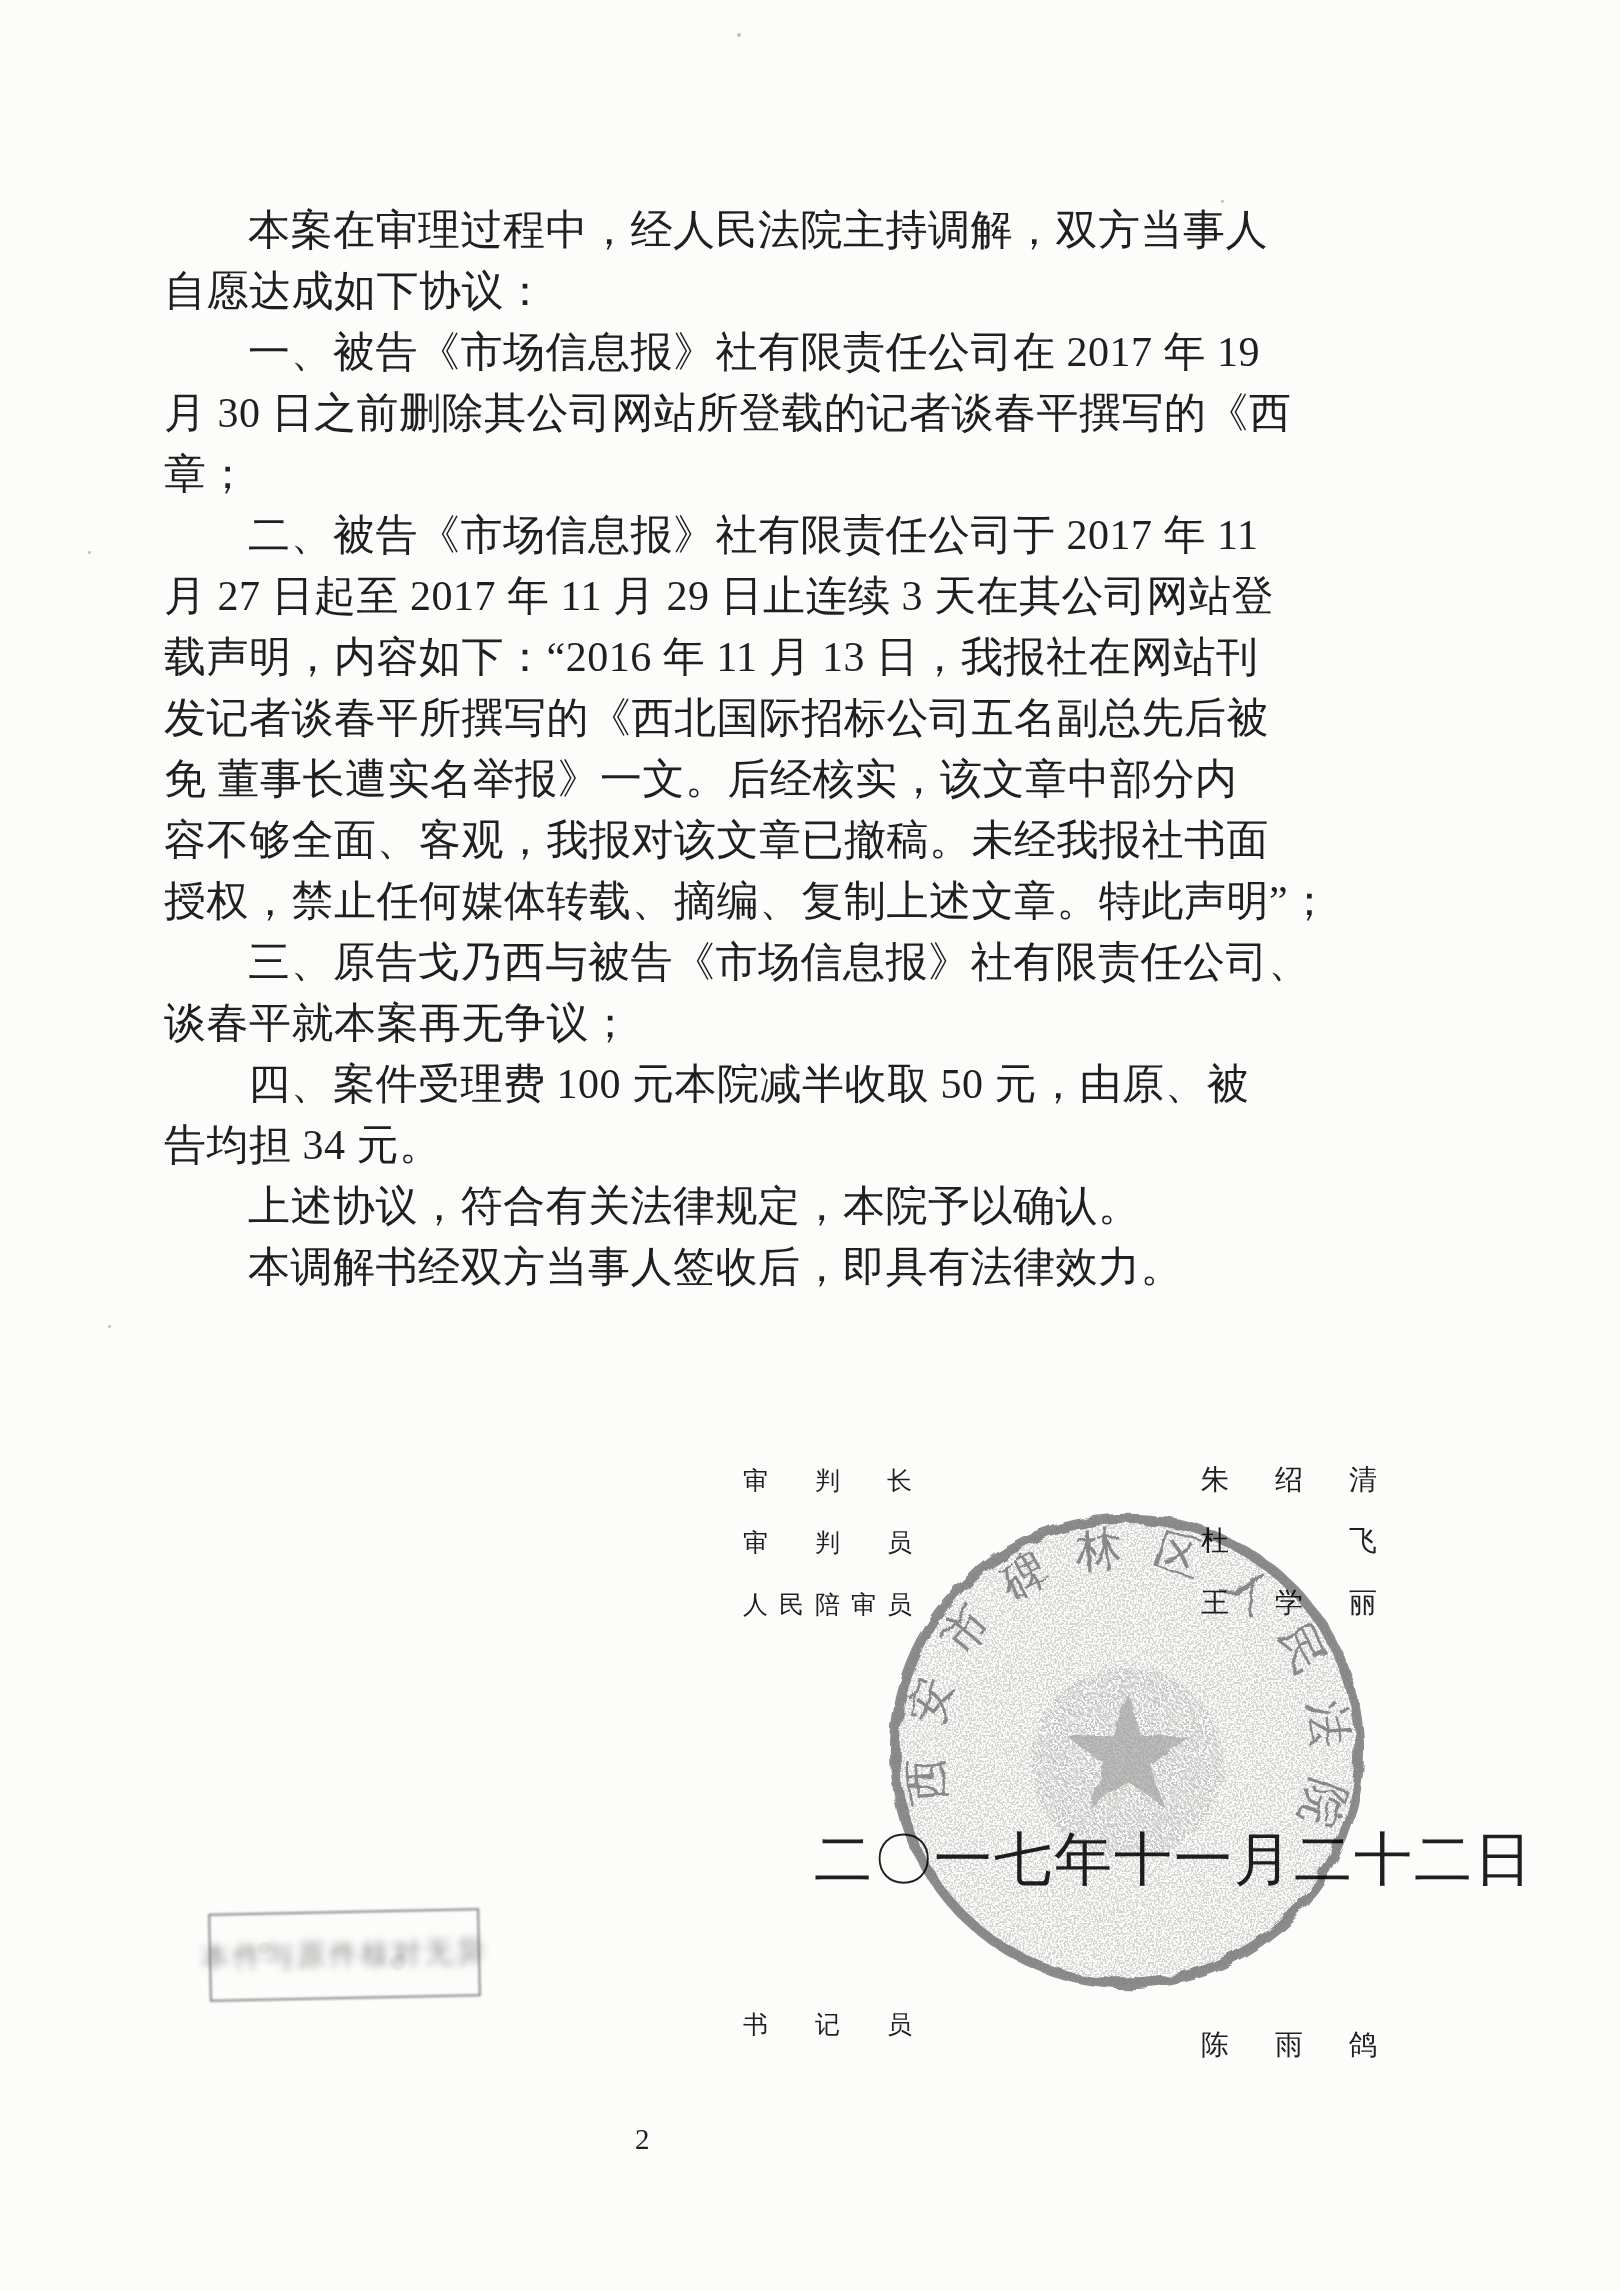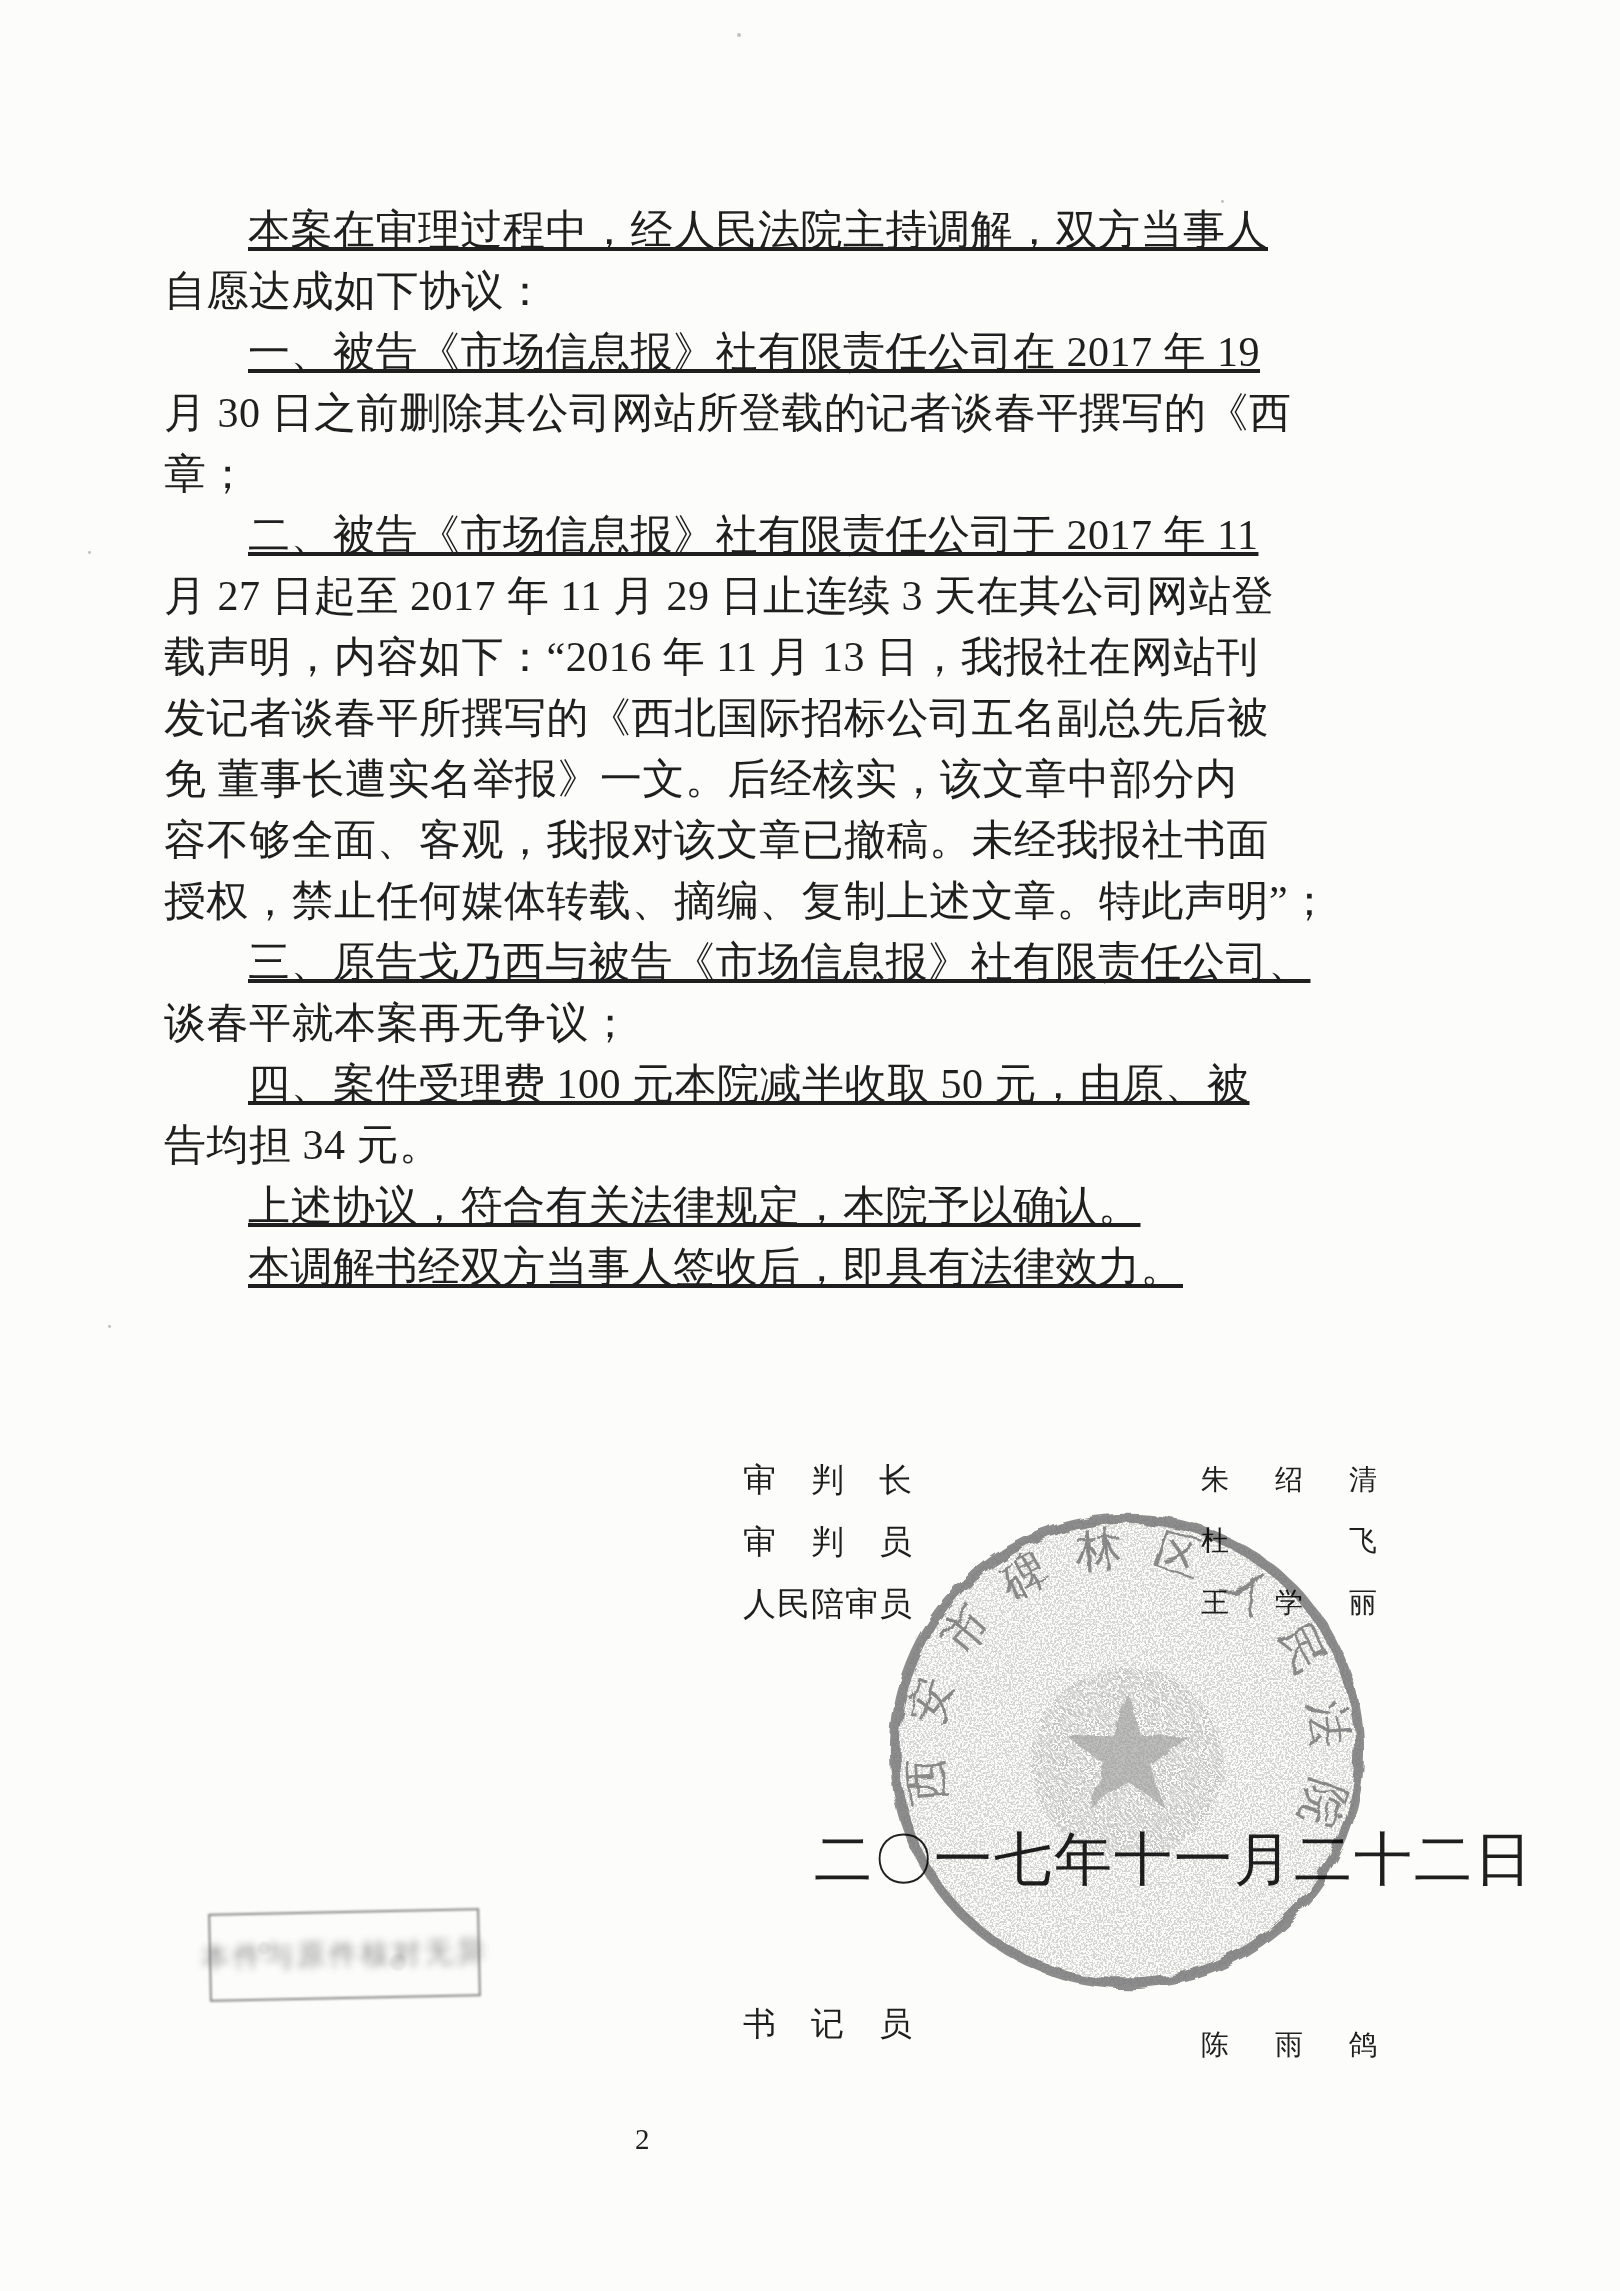--- a/index.html
+++ b/index.html
@@ -14,25 +14,25 @@
     color:#1f1f1f;
   }
   
   .textblock{
     position:absolute;
     left:164px; top:200px; width:1108px;
     font-size:42px; line-height:61px;
     letter-spacing:0.5px;
   }
   .line{white-space:nowrap;}
-  .line.indent{text-indent:2em;text-decoration:underline;}
+  .line.indent{text-indent:2em;}
   
   .sig-title{
     position:absolute; left:743px; width:169px;
-    font-size:33px; line-height:43px;
+    font-size:25px; line-height:43px;
     text-align:justify; text-align-last:justify;
     white-space:normal;
   }
   .sig-name{
     position:absolute; left:1201px; width:176px;
     font-size:28px; line-height:51px;
     text-align:justify; text-align-last:justify;
   }
   .date-line{
     position:absolute; left:814px; top:1821px;

